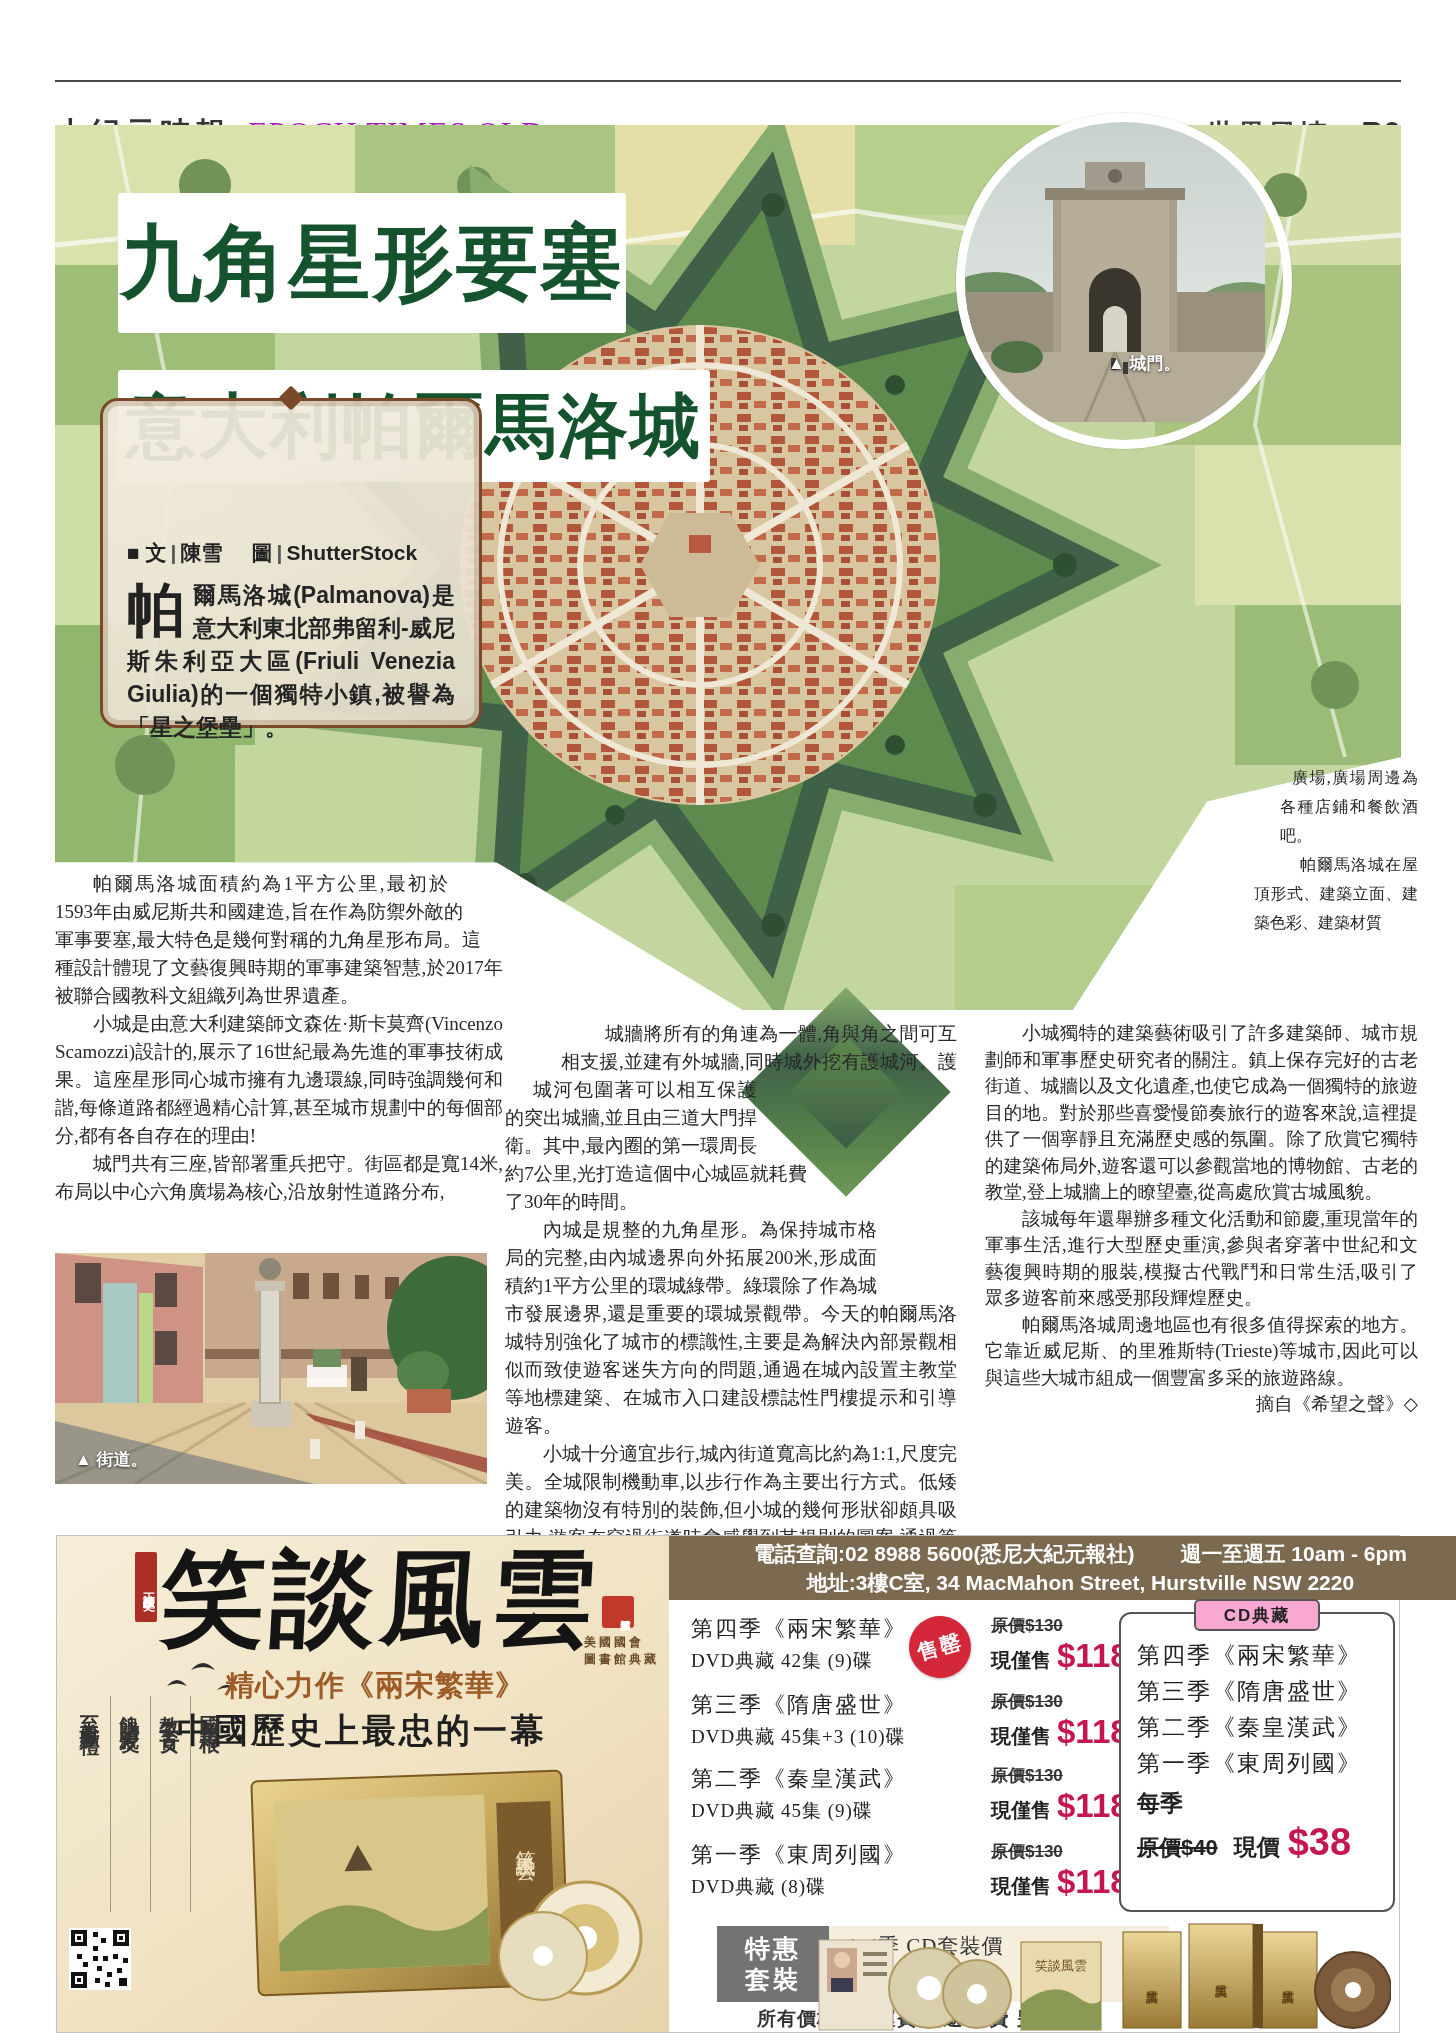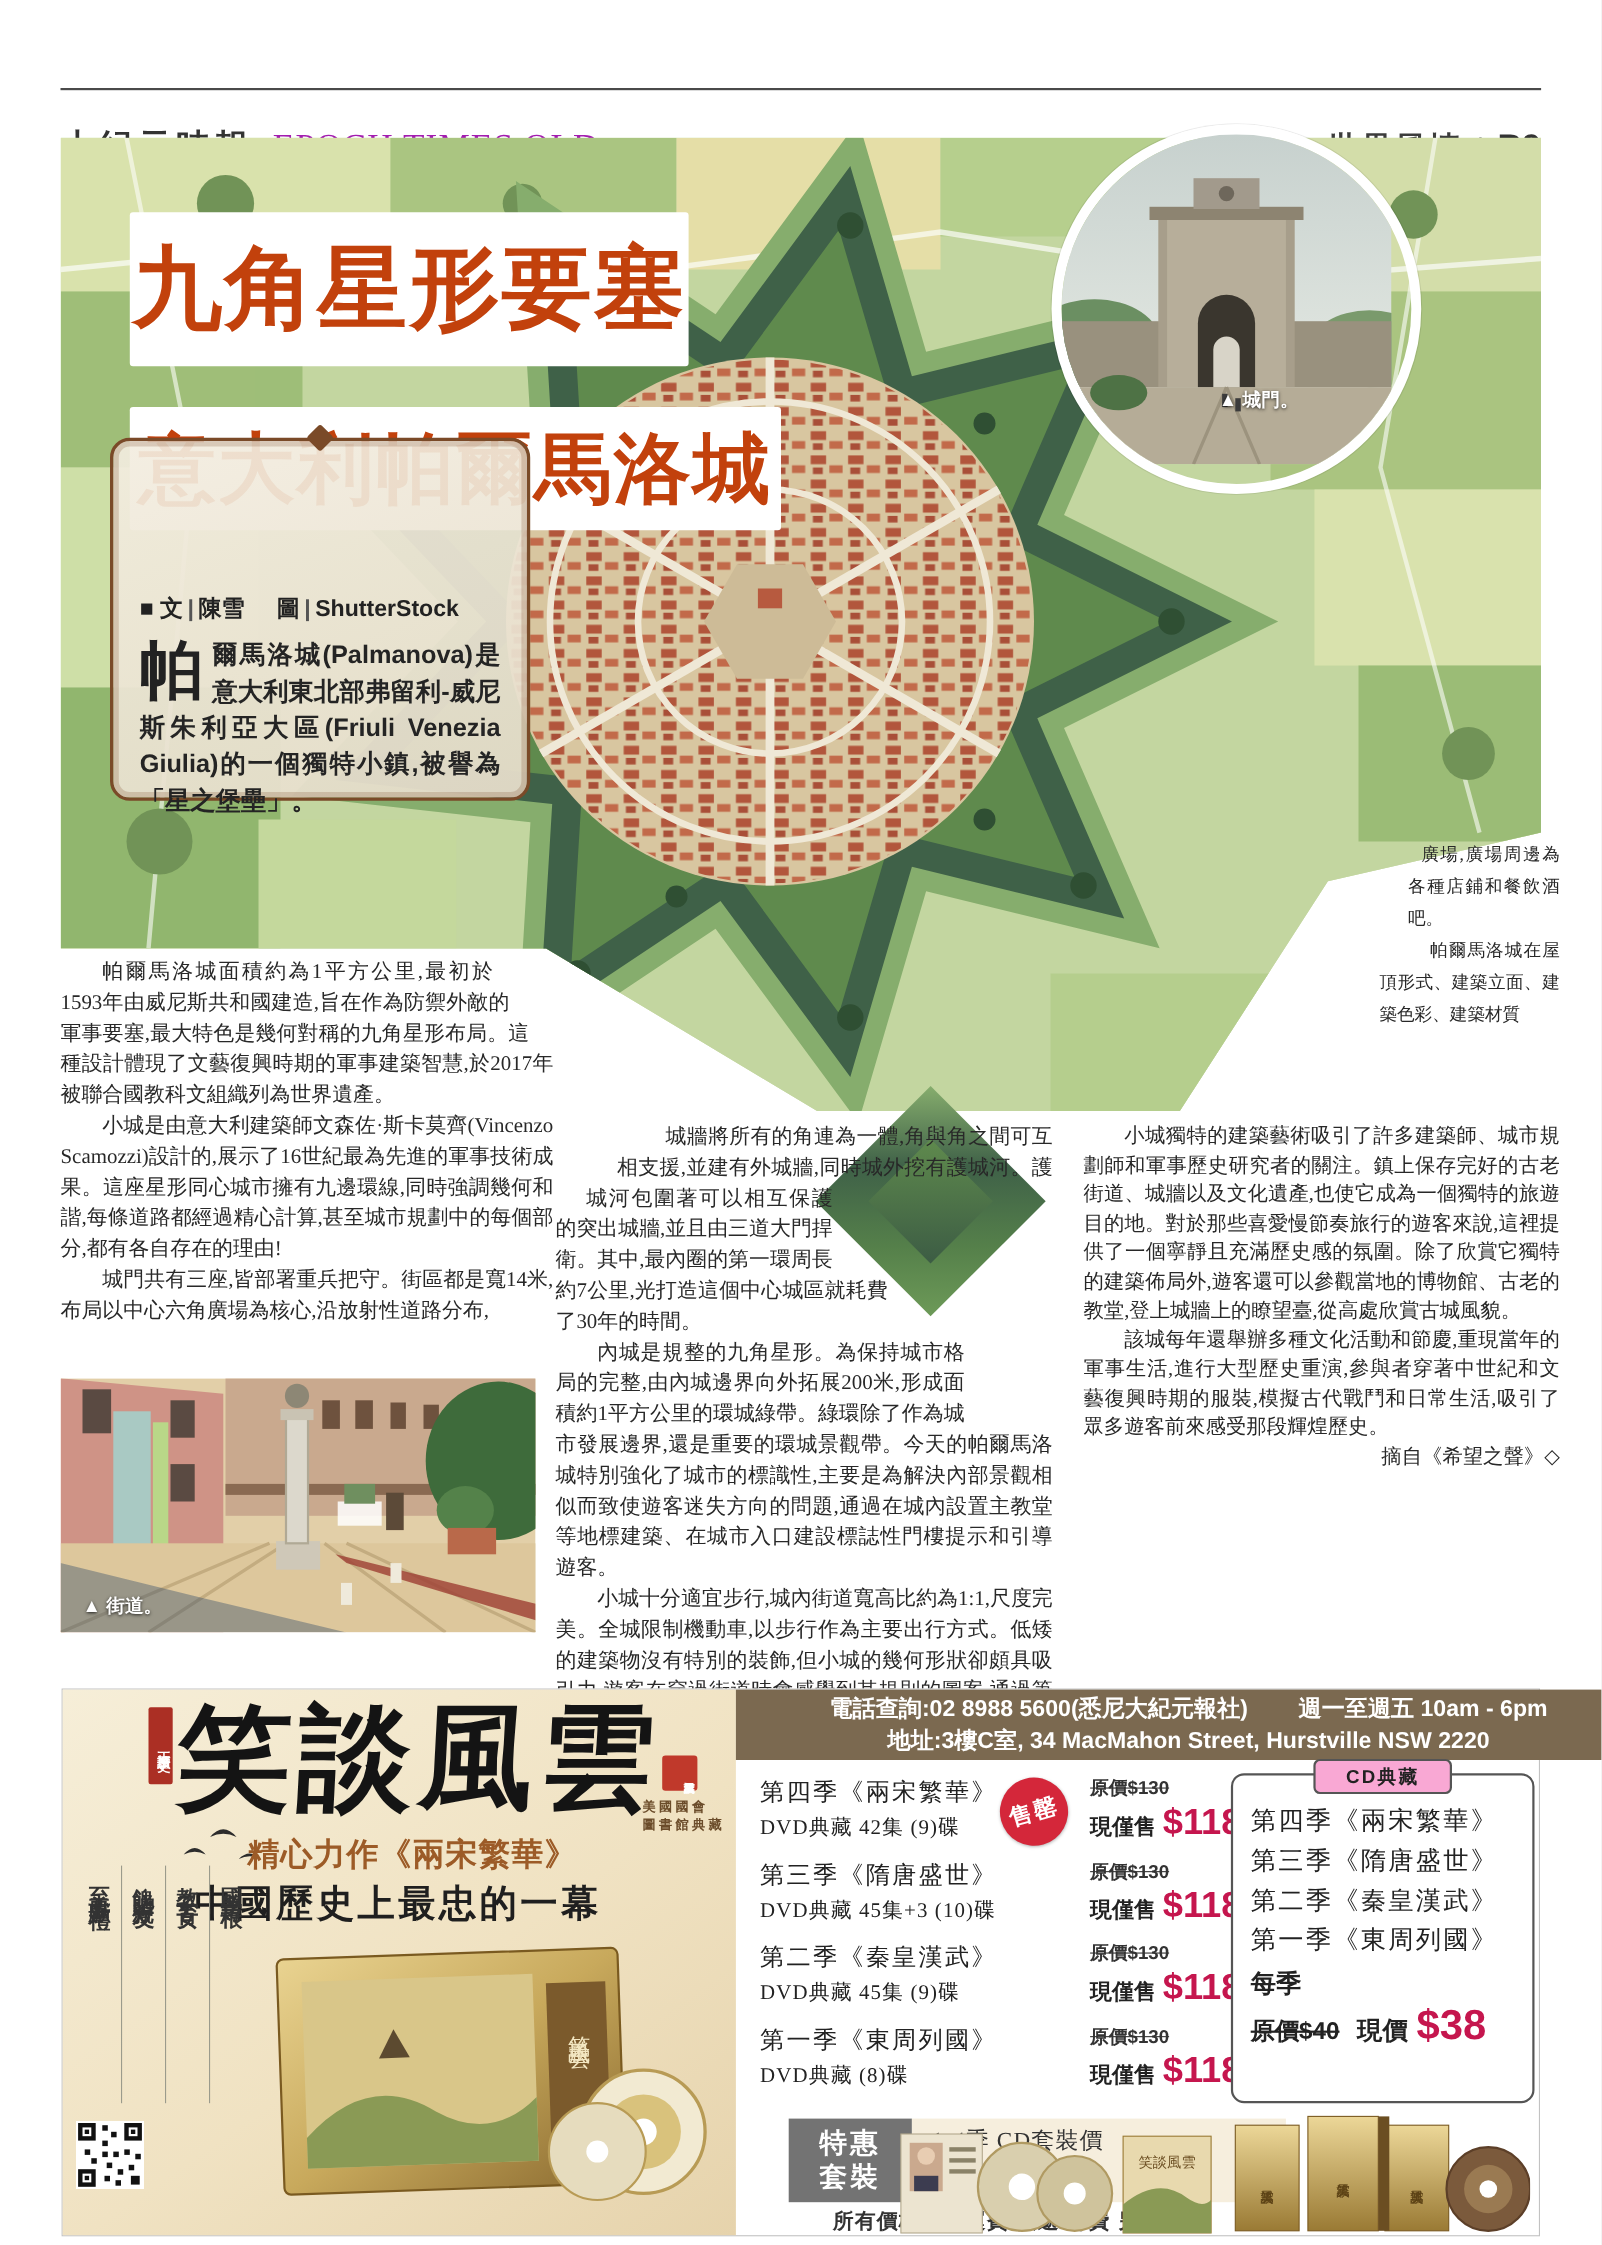--- a/index.html
+++ b/index.html
@@ -25,21 +25,21 @@
     clip-path:polygon(0 0,100% 0,100% 71.4%,85.6% 76.4%,75.6% 100%,51.1% 100%,32.8% 83.3%,0 83.3%);}
   .photo svg{display:block;}
   .star-tip{left:772px;top:1018px;width:148px;height:148px;transform:rotate(45deg);
     background:linear-gradient(135deg,#86ad6d 0%,#3f6148 35%,#55804a 70%,#6d9a58 100%);}
   .star-tip-inner{left:806px;top:1052px;width:80px;height:80px;transform:rotate(45deg);
     background:linear-gradient(135deg,#5f8a4d,#3c5c44);}
 
   .title-block{background:#fff;display:flex;align-items:center;justify-content:center;border-radius:3px;}
   .t1{left:118px;top:193px;width:508px;height:140px;}
   .t2{left:118px;top:370px;width:592px;height:112px;}
-  .title-txt{font-weight:bold;color:#c2410c;letter-spacing:2px;line-height:1;}
+  .title-txt{font-weight:bold;color:#14532d;letter-spacing:2px;line-height:1;}
   .t1 .title-txt{font-size:82px;}
   .t2 .title-txt{font-size:70px;}
 
   .inset{left:956px;top:113px;width:318px;height:318px;border-radius:50%;border:9px solid #fff;
          overflow:hidden;box-shadow:0 0 0 1px rgba(0,0,0,.08);}
   .inset-cap{left:1108px;top:352px;color:#fff;font-size:17px;font-weight:bold;text-shadow:0 1px 3px rgba(0,0,0,.8);}
 
   
   .byline-box{left:100px;top:398px;width:382px;height:330px;border:3px solid #7a4a28;border-radius:18px;
     background:linear-gradient(160deg,rgba(243,237,224,.92),rgba(230,221,202,.94));
@@ -293,20 +293,21 @@
     <div class="fl" style="width:52px;height:29px;"></div>
     <div class="fl" style="width:28px;height:29px;"></div>
     <div class="fl" style="width:10px;height:29px;"></div>
     <p>廣場,廣場周邊為各種店鋪和餐飲酒吧。</p>
     <p class="ind">帕爾馬洛城在屋頂形式、建築立面、建築色彩、建築材質</p>
   </div>
 
   <div class="abs bodytext col-right">
     <p class="ind">小城獨特的建築藝術吸引了許多建築師、城市規劃師和軍事歷史研究者的關注。鎮上保存完好的古老街道、城牆以及文化遺產,也使它成為一個獨特的旅遊目的地。對於那些喜愛慢節奏旅行的遊客來說,這裡提供了一個寧靜且充滿歷史感的氛圍。除了欣賞它獨特的建築佈局外,遊客還可以參觀當地的博物館、古老的教堂,登上城牆上的瞭望臺,從高處欣賞古城風貌。</p>
     <p class="ind">該城每年還舉辦多種文化活動和節慶,重現當年的軍事生活,進行大型歷史重演,參與者穿著中世紀和文藝復興時期的服裝,模擬古代戰鬥和日常生活,吸引了眾多遊客前來感受那段輝煌歷史。</p>
+    <p class="ind">帕爾馬洛城周邊地區也有很多值得探索的地方。它靠近威尼斯、的里雅斯特(Trieste)等城市,因此可以與這些大城市組成一個豐富多采的旅遊路線。</p>
     <p class="src-line">摘自《希望之聲》◇</p>
   </div>
 
   <div class="abs street">
     <svg width="432" height="231" viewBox="0 0 432 231">
       <rect width="432" height="231" fill="#e2cfa8"></rect>
       <rect x="150" y="0" width="282" height="125" fill="#c9a98e"></rect>
       <rect x="150" y="96" width="282" height="10" fill="#8a6a52"></rect>
       <g fill="#6e523e">
           <rect x="238" y="20" width="16" height="26"></rect>

